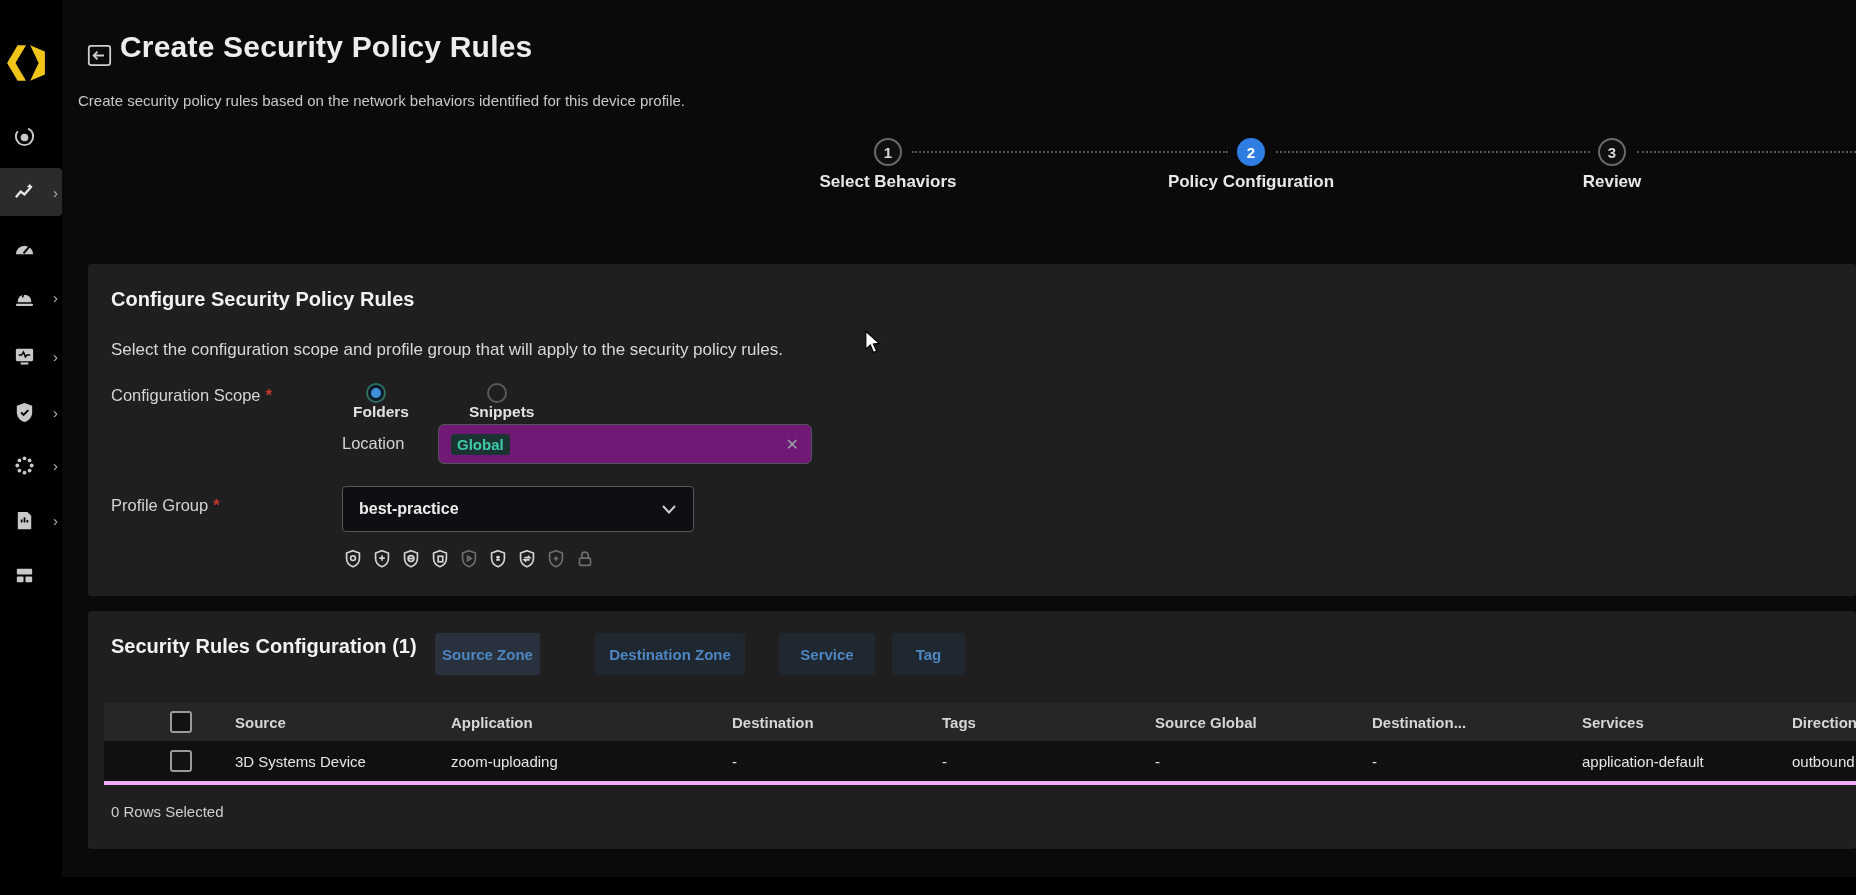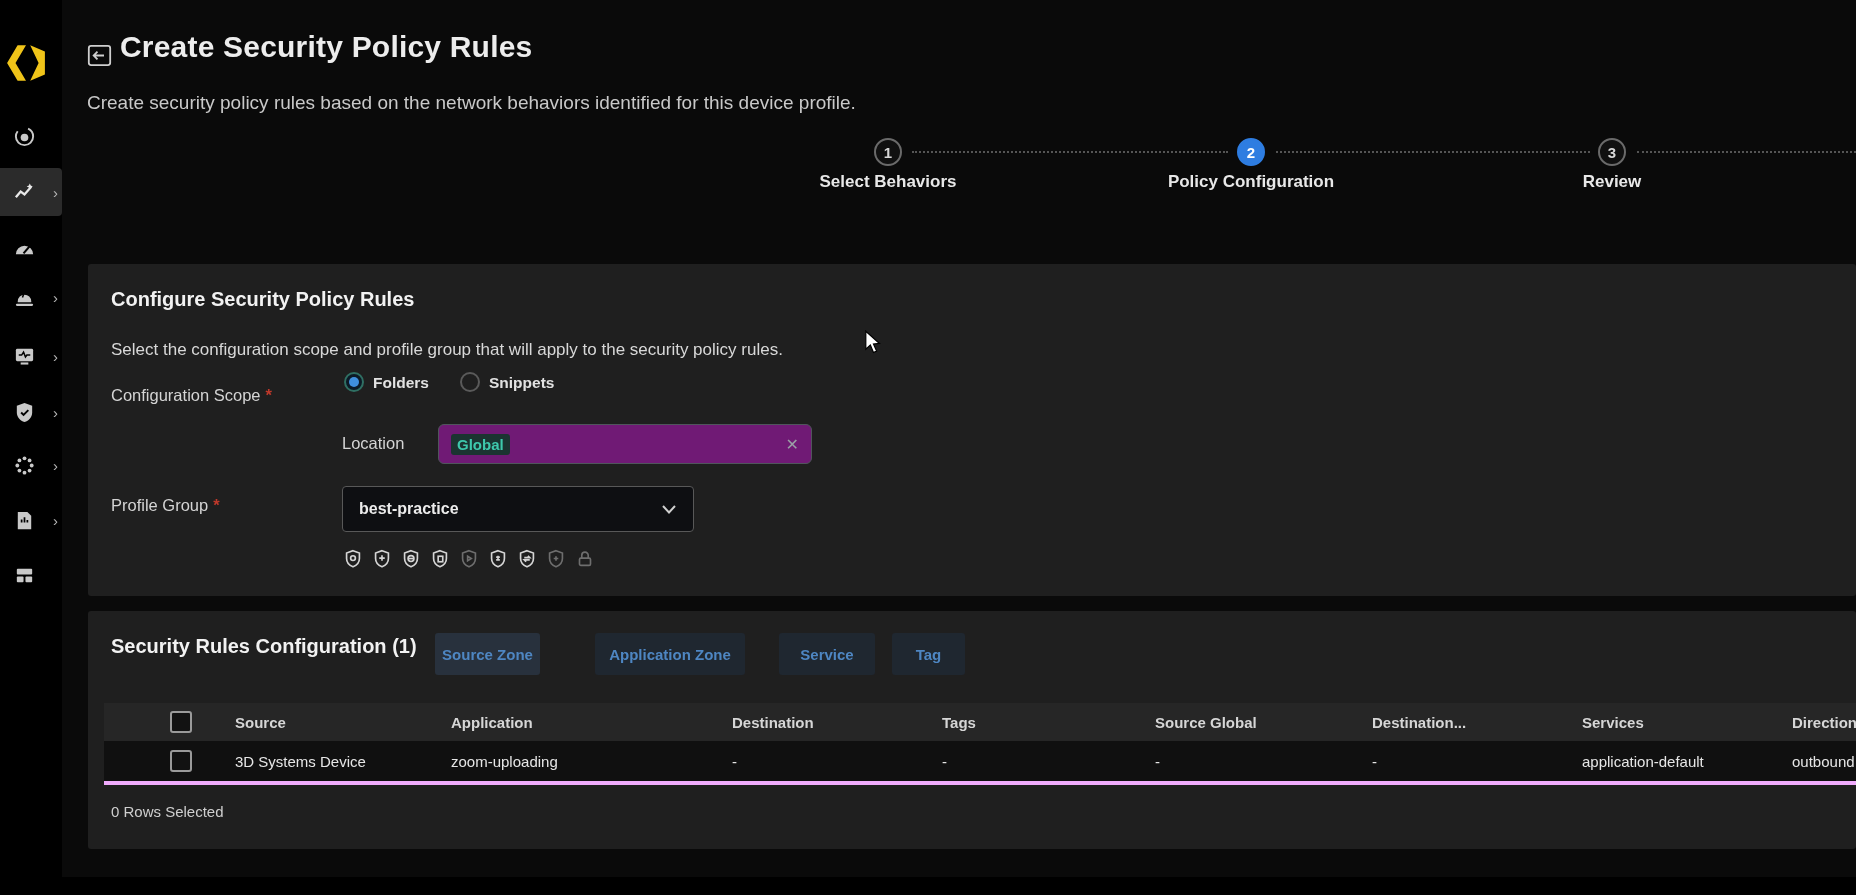--- a/index.html
+++ b/index.html
@@ -11,38 +11,38 @@
   
   .sidebar { position:absolute; left:0; top:0; width:62px; height:895px; background:#000; z-index:5; }
   .logo { position:absolute; left:5px; top:36px; width:42px; height:54px; cursor:pointer; }
   .nav-item { position:absolute; left:0; width:62px; height:48px; display:flex; align-items:center; color:#c9c9c9; cursor:pointer; }
   .nav-item svg { margin-left:13px; width:23px; height:23px; }
   .nav-item .chev { position:absolute; right:4px; font-size:15px; color:#b5b5b5; line-height:1; }
   .nav-item.active { background:#2b2b2b; border-radius:0 4px 4px 0; color:#e8e8e8; }
   
   .back-btn { position:absolute; left:86px; top:42px; width:27px; height:27px; cursor:pointer; }
   .page-title { position:absolute; left:120px; top:30px; font-size:30px; font-weight:600; color:#ededed; letter-spacing:.2px; }
-  .page-subtitle { position:absolute; left:87px; top:92px; font-size:19px; color:#c9c9c9; }
+  .page-subtitle { position:absolute; left:78px; top:92px; font-size:15px; color:#c9c9c9; }
   
   .step-circle { position:absolute; top:138px; width:28px; height:28px; border-radius:50%;
     display:flex; align-items:center; justify-content:center; font-size:15px; font-weight:700;
     color:#d8d8d8; border:2px solid #6a6a6a; background:#101010; cursor:pointer; }
   .step-circle.active { background:#2e7de1; border-color:#2e7de1; color:#fff; }
   .step-label { position:absolute; top:172px; width:240px; text-align:center; font-size:17px; font-weight:700; color:#e8e8e8; cursor:pointer; }
   .step-line { position:absolute; top:151px; border-top:2px dotted #555; }
   
   .panel { position:absolute; left:88px; width:1768px; background:#1f1f1f; border-radius:3px;margin-top:31px; }
   .panel1 { top:233px; height:332px; }
   .panel2 { top:580px; height:238px; }
   .panel h2 { position:absolute; left:23px; top:24px; font-size:20px; font-weight:700; color:#f2f2f2; }
   .panel .p-sub { position:absolute; left:23px; top:76px; font-size:17px; color:#d8d8d8; }
   .field-label { position:absolute; font-size:16.5px; color:#d4d4d4; }
   .req { color:#c0392b; margin-left:5px; font-weight:700; }
   
-  .radio-opt { position:absolute; top:108px; display:flex; align-items:flex-end; cursor:pointer; }
+  .radio-opt { position:absolute; top:119px; display:flex; align-items:center; cursor:pointer;flex-direction:column; }
   .radio { width:20px; height:20px; border-radius:50%; border:2px solid #5a5a5a; background:transparent; position:relative; }
   .radio.sel { border-color:#2f6f63; background:#0c1a26; }
   .radio.sel::after { content:""; position:absolute; left:3px; top:3px; width:10px; height:10px; border-radius:50%; background:#3f8fdd; }
   .radio-opt span.lbl { margin-left:9px; font-size:15.5px; font-weight:600; color:#e2e2e2; }
   
   .loc-input { position:absolute; left:350px; top:160px; width:374px; height:40px; background:#701a75;
     border:1px solid #50555c; border-radius:6px; display:flex; align-items:center; padding:0 12px; cursor:text; }
   .loc-value { font-size:15px; font-weight:600; color:#3ec9ad; background:#1b3431; padding:2px 6px; border-radius:3px; }
   .loc-clear { margin-left:auto; color:#9aa0a6; font-size:16px; cursor:pointer; }
   
@@ -242,21 +242,21 @@
       <svg class="dim" viewBox="0 0 24 24" fill="none" stroke="currentColor" stroke-width="1.8">
           <rect x="6" y="11" width="12" height="8" rx="1.5"></rect>
           <path d="M8.5 11 V8 a3.5 3.5 0 0 1 7 0 v3"></path>
         </svg>
     </div>
   </section>
 
   <section class="panel panel2">
     <h2>Security Rules Configuration (1)</h2>
     <button class="rule-btn first" style="left:347px; width:105px">Source Zone</button>
-    <button class="rule-btn" style="left:507px; width:150px">Application Zone</button>
+    <button class="rule-btn" style="left:507px; width:150px">Destination Zone</button>
     <button class="rule-btn" style="left:691px; width:96px">Service</button>
     <button class="rule-btn" style="left:804px; width:73px">Tag</button>
 
     <div class="tbl-head">
       <div class="cb-cell">
           <div class="checkbox"></div>
         </div>
       <div>Source</div>
       <div>Application</div>
       <div>Destination</div>

